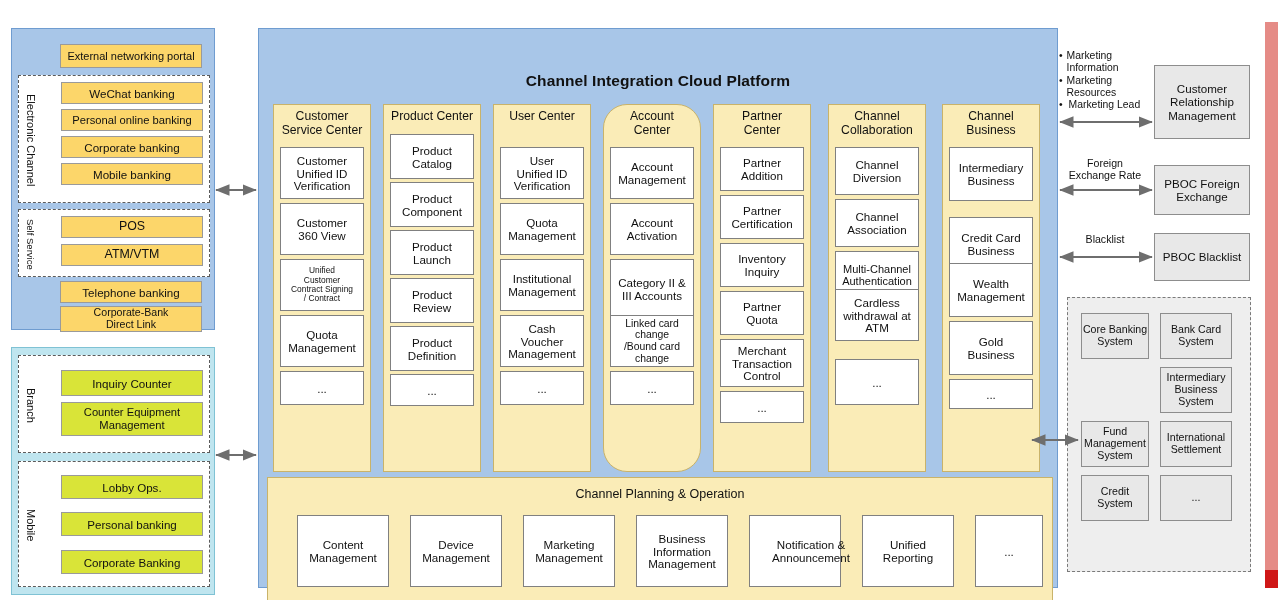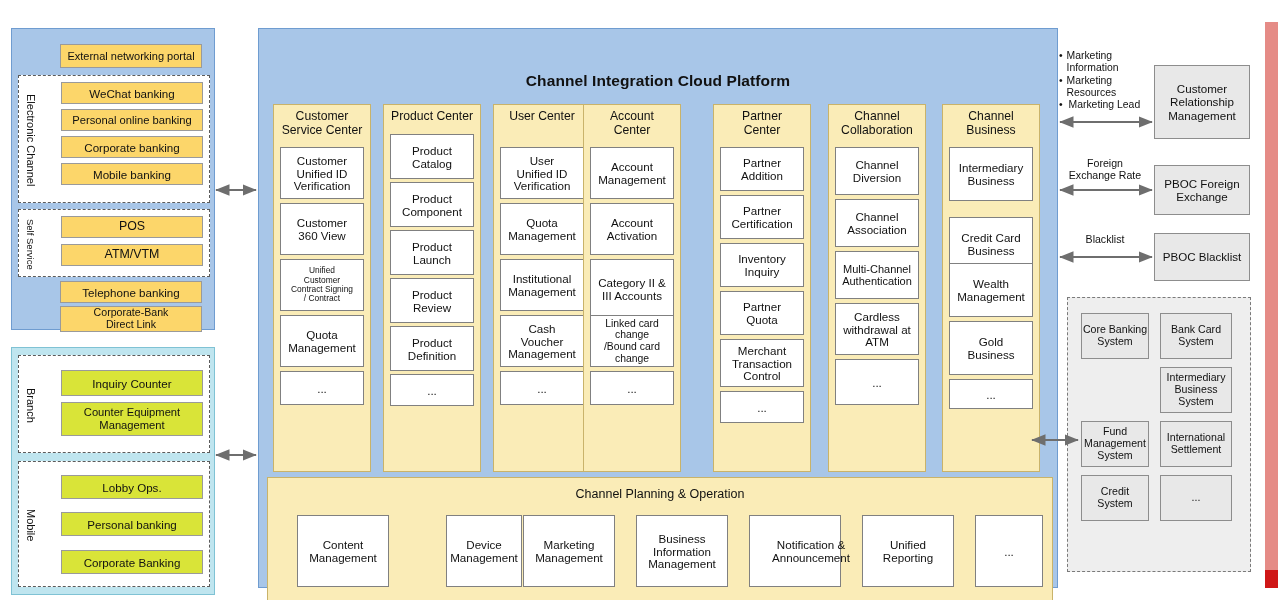--- a/index.html
+++ b/index.html
@@ -189,21 +189,21 @@
 Management</div>
       <div class="tile" style="top:154px;height:52px;white-space:pre-line;">Institutional
 Management</div>
       <div class="tile" style="top:210px;height:52px;white-space:pre-line;">Cash
 Voucher
 Management</div>
       <div class="tile" style="top:266px;height:34px;">...</div>
     </div>
   </div>
 
-  <div class="col" style="left:324px;width:98px;">
+  <div class="col" style="left:344px;width:98px;border-radius:24px;">
     <div class="col-head" style="white-space:pre-line;">Account
 Center</div>
     <div class="col-items">
       <div class="tile" style="top:42px;height:52px;white-space:pre-line;">Account
 Management</div>
       <div class="tile" style="top:98px;height:52px;white-space:pre-line;">Account
 Activation</div>
       <div class="tile" style="top:154px;height:60px;white-space:pre-line;">Category II &amp;
 III Accounts</div>
       <div class="tile" style="top:210px;height:52px;white-space:pre-line;font-size:10.4px;">Linked card
@@ -236,21 +236,21 @@
   <div class="col" style="left:569px;width:98px;">
     <div class="col-head" style="white-space:pre-line;">Channel
 Collaboration</div>
     <div class="col-items">
       <div class="tile" style="top:42px;height:48px;white-space:pre-line;">Channel
 Diversion</div>
       <div class="tile" style="top:94px;height:48px;white-space:pre-line;">Channel
 Association</div>
       <div class="tile" style="top:146px;height:48px;white-space:pre-line;font-size:11px;">Multi-Channel
 Authentication</div>
-      <div class="tile" style="top:198px;height:52px;white-space:pre-line;">Cardless
+      <div class="tile" style="top:184px;height:52px;white-space:pre-line;">Cardless
 withdrawal at
 ATM</div>
       <div class="tile" style="top:254px;height:46px;">...</div>
     </div>
   </div>
 
   <div class="col" style="left:683px;width:98px;">
     <div class="col-head" style="white-space:pre-line;">Channel
 Business</div>
     <div class="col-items">
@@ -263,21 +263,21 @@
       <div class="tile" style="top:216px;height:54px;white-space:pre-line;">Gold
 Business</div>
       <div class="tile" style="top:274px;height:30px;">...</div>
     </div>
   </div>
 
   <div id="ops-band">
     <div id="ops-title">Channel Planning &amp; Operation</div>
     <div class="tile" style="left:29px;width:92px;white-space:pre-line;">Content
 Management</div>
-    <div class="tile" style="left:142px;width:76px;white-space:pre-line;margin-left:36px;">Device
+    <div class="tile" style="left:142px;width:92px;white-space:pre-line;">Device
 Management</div>
     <div class="tile" style="left:255px;width:92px;white-space:pre-line;">Marketing
 Management</div>
     <div class="tile" style="left:368px;width:92px;white-space:pre-line;">Business
 Information
 Management</div>
     <div class="tile" style="left:481px;width:92px;white-space:pre-line;padding-left:32px;">Notification &amp;
 Announcement</div>
     <div class="tile" style="left:594px;width:92px;white-space:pre-line;">Unified
 Reporting</div>

